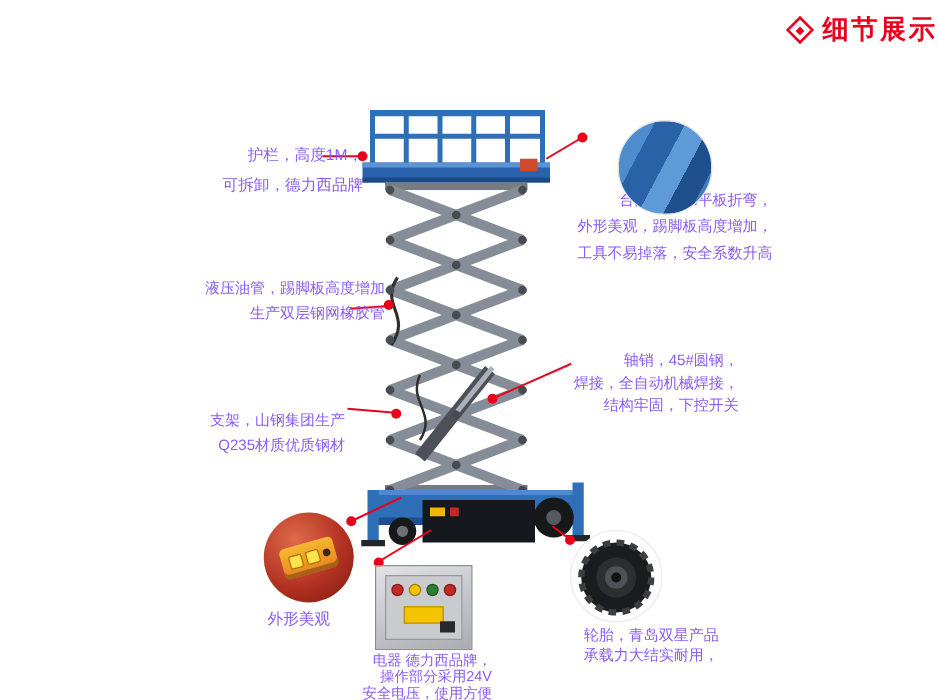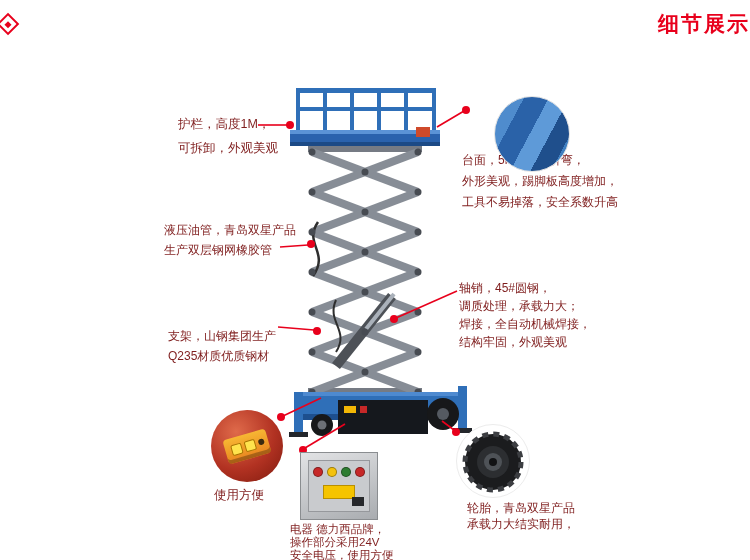--- a/index.html
+++ b/index.html
@@ -4,30 +4,30 @@
 <style>
   html,body{margin:0;padding:0;}
   body{
     width:750px;height:560px;position:relative;overflow:hidden;
     background:#ffffff;
     font-family:"Liberation Sans","DejaVu Sans",sans-serif;
   }
   .stage{position:absolute;inset:0;}
 
   
-  .header{position:absolute;top:12px;left:0;width:100%;display:flex;justify-content:space-between;align-items:center;gap:10px;}
+  .header{position:absolute;top:12px;left:0;width:100%;display:flex;justify-content:flex-end;align-items:center;gap:10px;}
   .diamond{width:12px;height:12px;border:2px solid #e8001c;transform:rotate(45deg);display:flex;align-items:center;justify-content:center;flex:0 0 auto;}
   .diamond .inner{width:5px;height:5px;background:#e8001c;}
   .title{margin:0;font-size:21px;font-weight:bold;color:#e8001c;letter-spacing:2px;line-height:24px;}
 
   
   .art{position:absolute;left:0;top:0;}
 
   
-  .callout{position:absolute;color:#7f1d1d;font-size:12px;}
+  .callout{position:absolute;color:#8b5cf6;font-size:12px;text-align:right;}
   .callout .cl{white-space:nowrap;}
   .co-guardrail{left:178px;top:112px;} .co-guardrail .cl{line-height:24px;font-size:12.5px;}
   .co-tabletop{left:462px;top:150px;}  .co-tabletop .cl{line-height:21px;}
   .co-hose{left:164px;top:220px;}      .co-hose .cl{line-height:20px;}
   .co-frame{left:168px;top:326px;}     .co-frame .cl{line-height:20px;}
   .co-pin{left:459px;top:279px;}       .co-pin .cl{line-height:18px;}
   .co-remote{left:214px;top:487px;font-size:12.5px;}
   .co-electric{left:290px;top:523px;}  .co-electric .cl{line-height:13px;font-size:11.5px;}
   .co-tire{left:467px;top:500px;}      .co-tire .cl{line-height:16px;}
 
@@ -181,56 +181,55 @@
 
   <div class="header">
     <span class="diamond">
         <span class="inner"></span>
       </span>
     <h1 class="title">细节展示</h1>
   </div>
 
   <div class="callout co-guardrail">
     <div class="cl">护栏，高度1M，</div>
-    <div class="cl">可拆卸，外观美观</div>
+    <div class="cl">可拆卸，德力西品牌</div>
   </div>
 
   <div class="callout co-tabletop">
     <div class="cl">台面，5mm平板折弯，</div>
     <div class="cl">外形美观，踢脚板高度增加，</div>
     <div class="cl">工具不易掉落，安全系数升高</div>
   </div>
 
   <div class="callout co-hose">
-    <div class="cl">液压油管，青岛双星产品</div>
+    <div class="cl">液压油管，踢脚板高度增加</div>
     <div class="cl">生产双层钢网橡胶管</div>
   </div>
 
   <div class="callout co-frame">
     <div class="cl">支架，山钢集团生产</div>
     <div class="cl">Q235材质优质钢材</div>
   </div>
 
   <div class="callout co-pin">
     <div class="cl">轴销，45#圆钢，</div>
-    <div class="cl">调质处理，承载力大；</div>
     <div class="cl">焊接，全自动机械焊接，</div>
-    <div class="cl">结构牢固，外观美观</div>
+    <div class="cl">结构牢固，下控开关</div>
   </div>
 
   <div class="photo-circle photo-tabletop"></div>
 
   <div class="photo-circle photo-remote">
     <div class="remote-body">
       <span class="remote-btn b1"></span>
       <span class="remote-btn b2"></span>
       <span class="remote-dot"></span>
     </div>
   </div>
-  <div class="callout co-remote">使用方便</div>
+  <div class="callout co-remote">外形美观</div>
 
   <div class="photo-rect photo-electric">
     <div class="panel-face">
       <span class="panel-btn p1"></span>
       <span class="panel-btn p2"></span>
       <span class="panel-btn p3"></span>
       <span class="panel-btn p4"></span>
       <span class="panel-label"></span>
       <span class="panel-switch"></span>
     </div>

